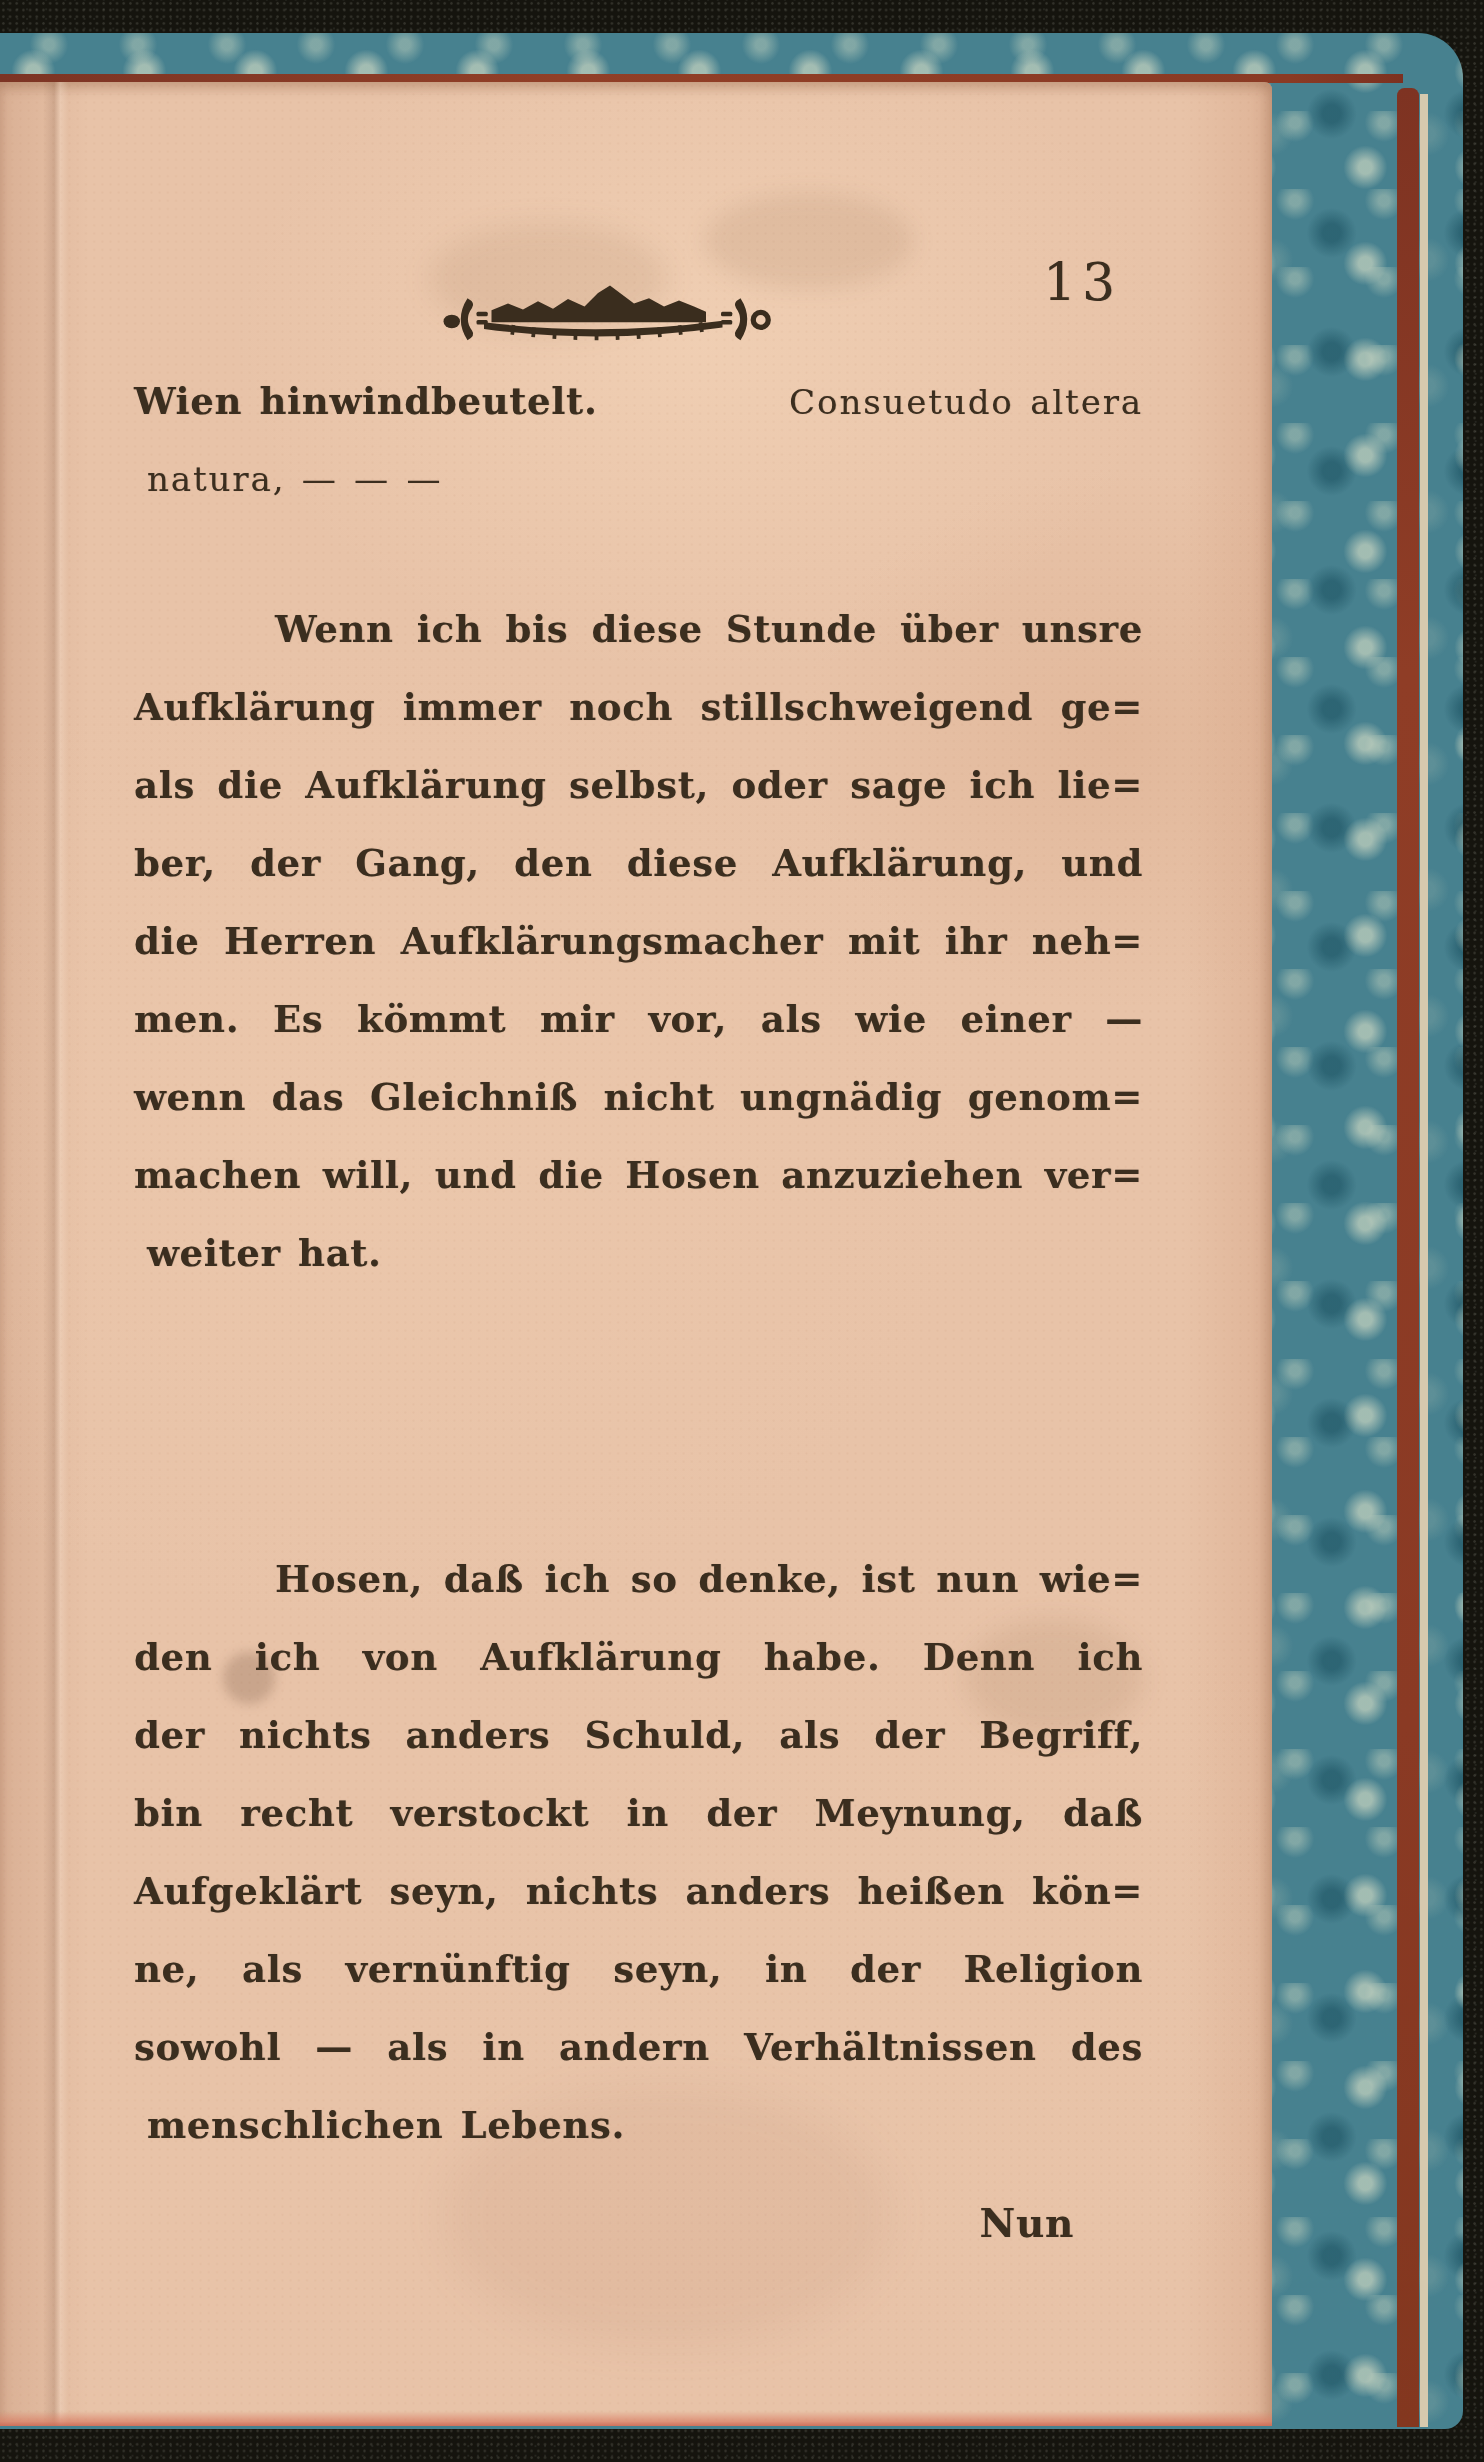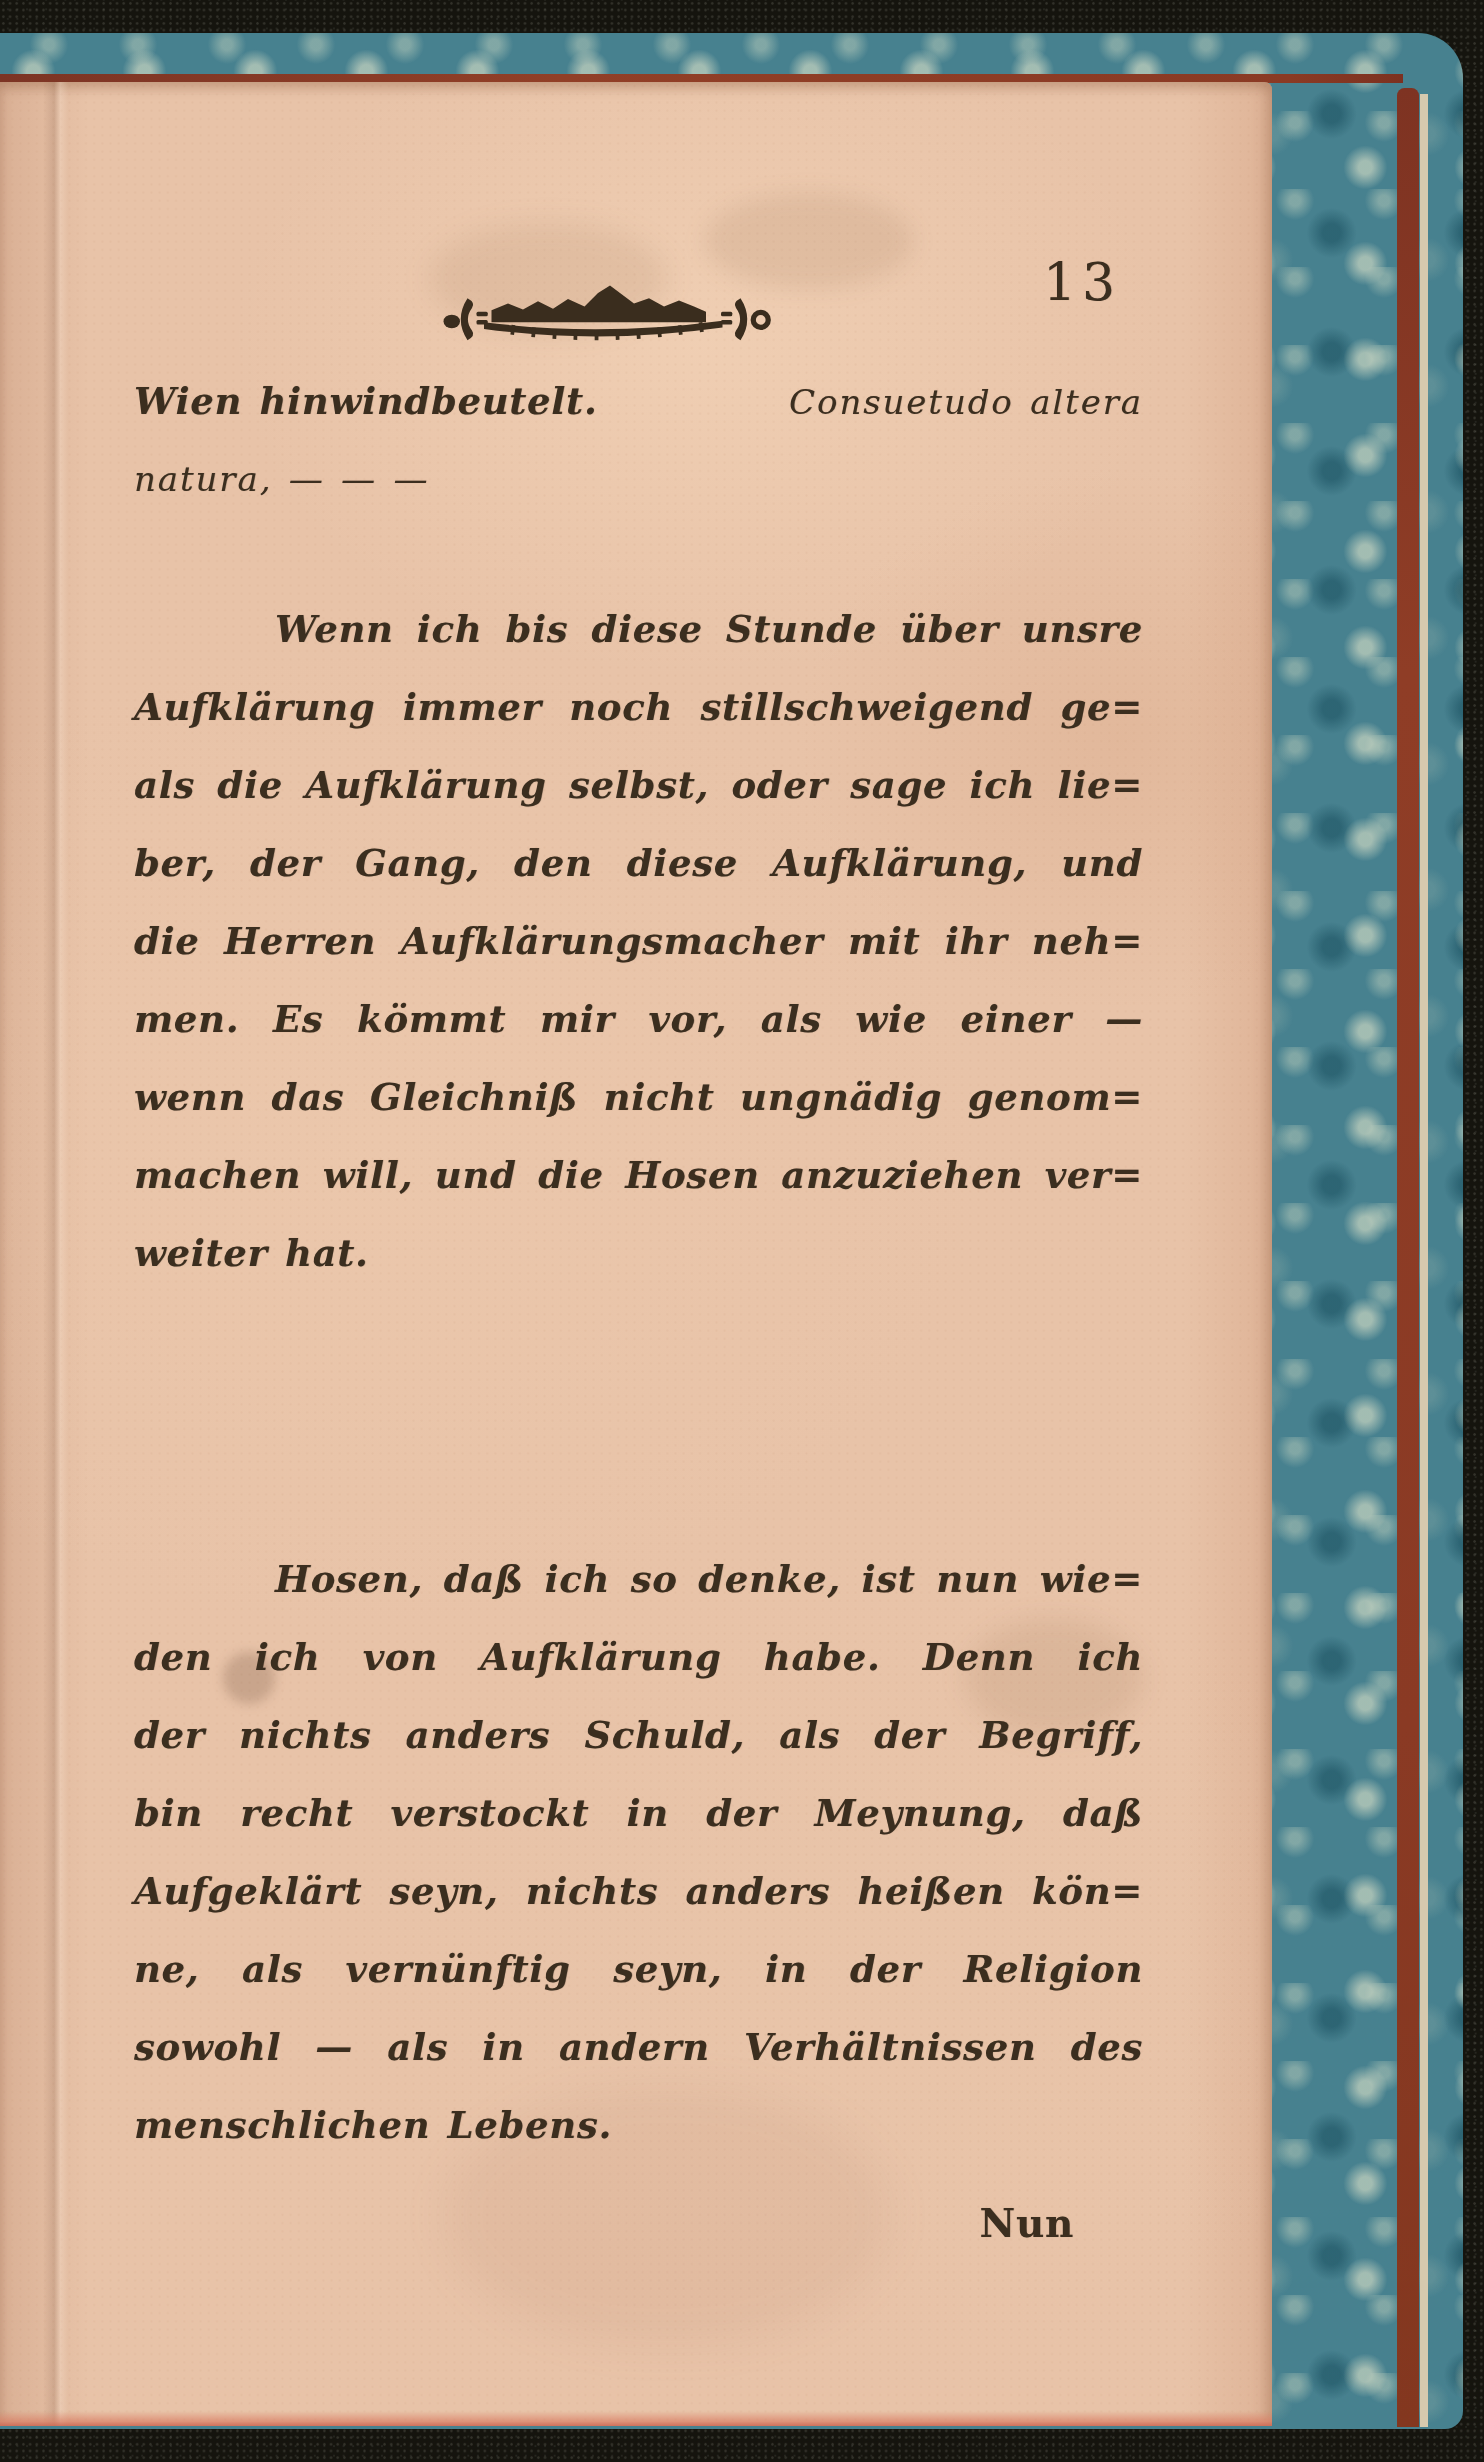--- a/index.html
+++ b/index.html
@@ -79,24 +79,23 @@
   .textblock{position:absolute;left:134px;width:1009px;}
   .intro{top:280px;}
   .p1{top:508px;}
   .p2{top:1458px;}
   .line{
     height:78px;line-height:78px;font-size:37px;font-weight:700;
     letter-spacing:0.7px;word-spacing:3.7px;
     text-align:justify;text-align-last:justify;
     text-shadow:0.4px 0.4px 0.7px rgba(59,46,31,0.38);
     white-space:nowrap;
-    font-style:italic;
   }
   .indent{padding-left:141px;}
-  .nojust{text-align:right;text-align-last:left;}
+  .nojust{text-align:right;text-align-last:left;margin-left:13px;}
   .flexline{display:flex;justify-content:space-between;align-items:baseline;}
   .roman{font-weight:400;font-size:34px;letter-spacing:1.9px;}
   .catchword{
     position:absolute;left:134px;top:2122px;width:940px;
     text-align:right;font-size:39px;font-weight:700;line-height:1;
     letter-spacing:0.7px;text-shadow:0.4px 0.4px 0.7px rgba(59,46,31,0.38);
   }
 </style>
 </head>
 <body>

